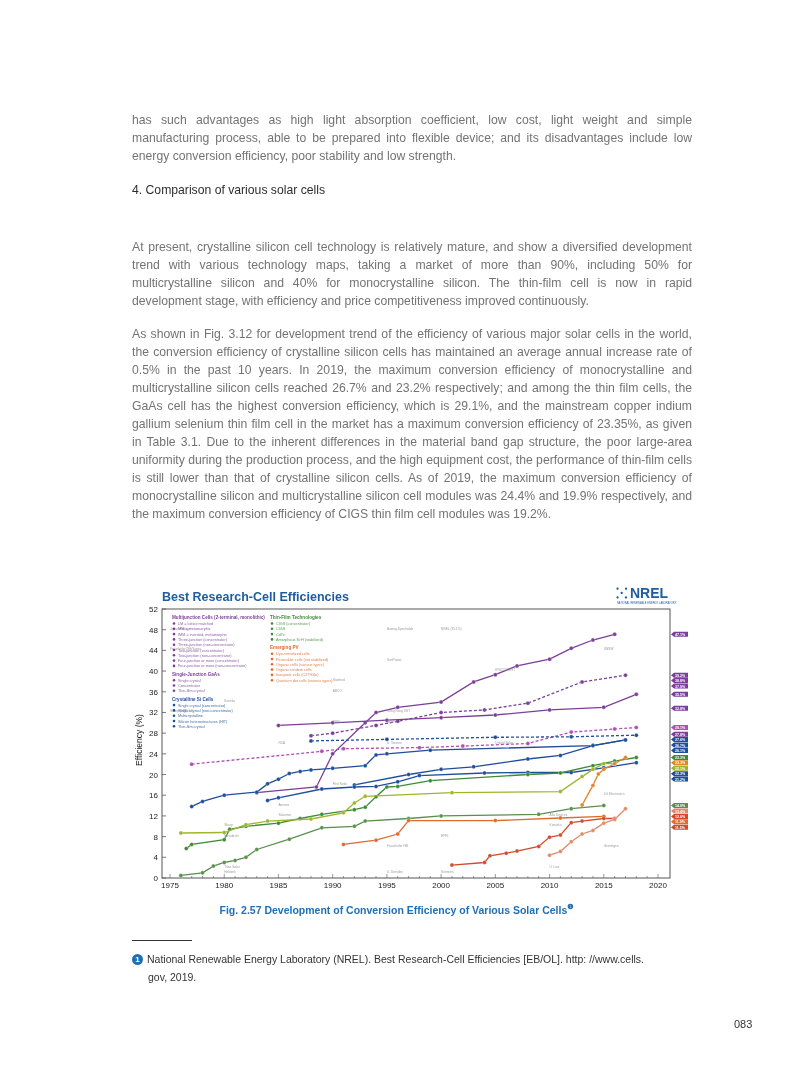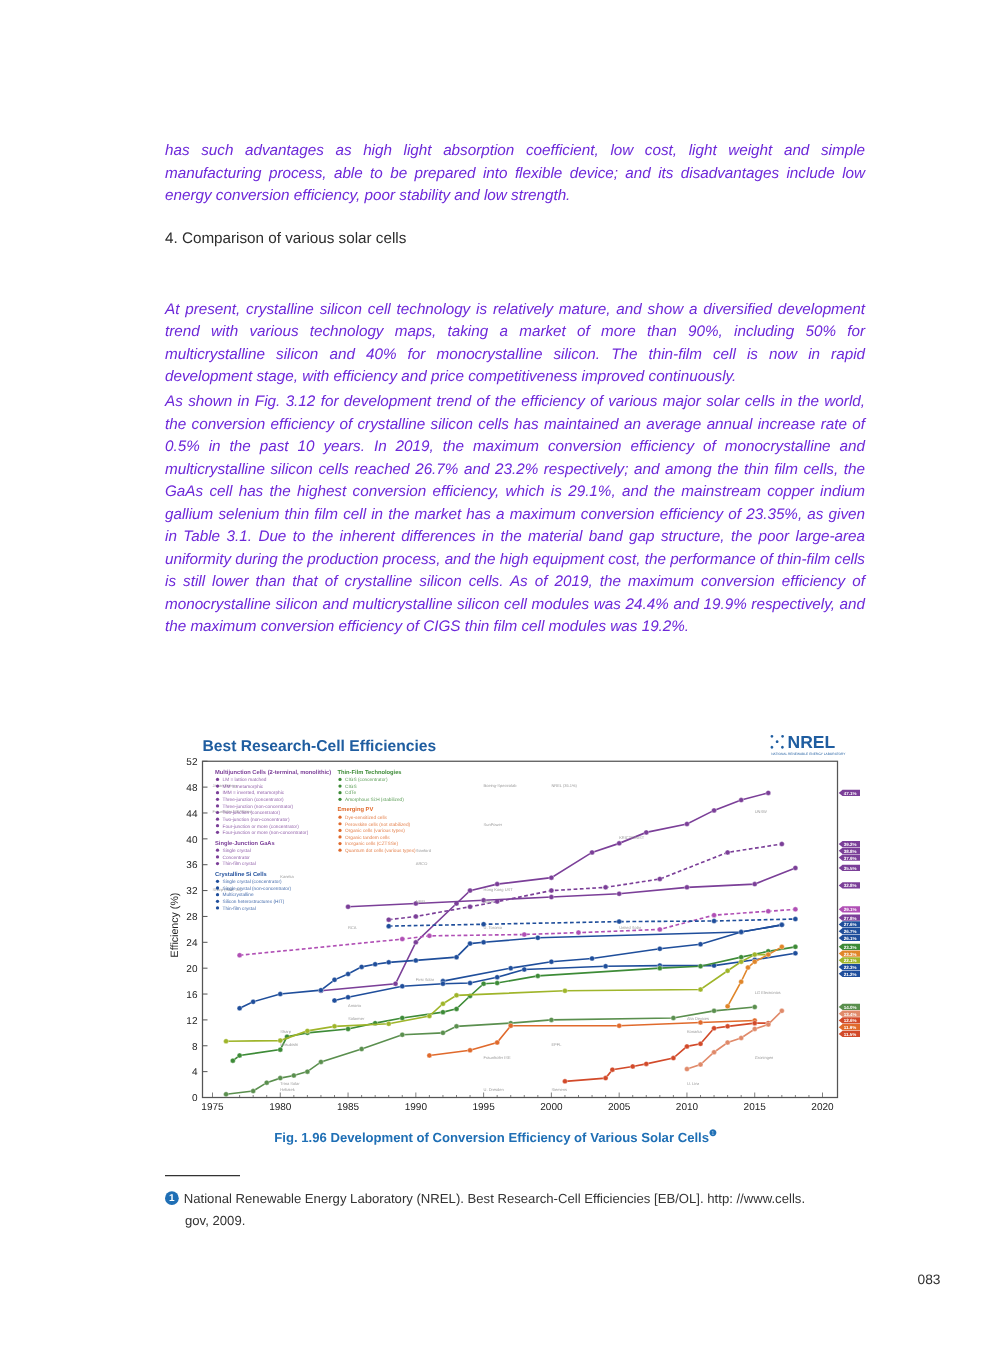--- a/index.html
+++ b/index.html
@@ -1,22 +1,22 @@
 <!DOCTYPE html>
 <html><head>
 <meta charset="utf-8">
 <style>
   html, body { margin:0; padding:0; background:#ffffff; }
   body { width:793px; height:1077px; position:relative; font-family:"Liberation Sans", sans-serif; color:#2b2b2b; overflow:hidden; }
-  .para { position:absolute; left:132px; width:560px; font-size:12.2px; line-height:18px; text-align:justify; color:#6d28d9; margin:0;font-style:italic; }
+  .para { position:absolute; left:132px; width:560px; font-size:12.2px; line-height:18px; text-align:justify; color:#737373; margin:0; }
   .heading { position:absolute; left:132px; font-size:12.2px; color:#2d2d2d; margin:0;text-align:center; }
   #p1 { top:111px; }
   #h4 { top:183px; }
   #p2 { top:218px;margin-top:20px; }
-  #p3 { top:312px; }
+  #p3 { top:325px; }
   .figure { position:absolute; left:130px; top:580px; width:560px; height:320px;text-align:right; }
   .caption { position:absolute; left:0; width:793px; top:903px; text-align:center; font-size:10.5px; font-weight:bold; color:#1f6fb5; }
   .caption sup { font-size:7px; }
   .fn-rule { position:absolute; left:132px; top:940px; width:60px; height:1px; background:#333; }
   .footnote { position:absolute; left:132px; top:950px; width:565px; font-size:10.5px; line-height:18px; color:#333; }
   .fn-mark { display:inline-block; width:11px; height:11px; border-radius:50%; background:#1f6fb5; color:#fff; font-size:8px; font-weight:bold; text-align:center; line-height:11px; margin-right:4px; vertical-align:1px; }
   .fn-cont { padding-left:16px; }
   .pagenum { position:absolute; left:734px; top:1018px; font-size:11px; color:#333; }
   svg text { font-family:"Liberation Sans", sans-serif; }
 </style>
@@ -436,21 +436,21 @@
         <text x="545" y="237.9769230769231" font-size="3.6" fill="#fff" font-weight="bold">12.6%</text>
         <path d="M541,241.7769230769231 l3,-2.5 h14 v5 h-14 z" fill="#e06a2c"></path>
         <text x="545" y="243.3769230769231" font-size="3.6" fill="#fff" font-weight="bold">11.9%</text>
         <path d="M541,247.17692307692312 l3,-2.5 h14 v5 h-14 z" fill="#d24a2a"></path>
         <text x="545" y="248.7769230769231" font-size="3.6" fill="#fff" font-weight="bold">11.5%</text>
       </g>
     <text id="ylabel" transform="translate(12,160) rotate(-90)" font-size="8.5" text-anchor="middle" fill="#222">Efficiency (%)</text>
   </svg>
 </div>
 
-<div class="caption"><span>Fig. 1.96   Development of Conversion Efficiency of Various Solar Cells</span><sup>❶</sup></div>
+<div class="caption"><span>Fig. 2.57   Development of Conversion Efficiency of Various Solar Cells</span><sup>❶</sup></div>
 
 <div class="fn-rule"></div>
 <div class="footnote">
   <span class="fn-mark">1</span><span>National Renewable Energy Laboratory (NREL). Best Research-Cell Efficiencies [EB/OL]. http: //www.cells.</span><br>
-  <span class="fn-cont">gov, 2009.</span>
+  <span class="fn-cont">gov, 2019.</span>
 </div>
 
 <div class="pagenum">083</div>
 
 </body></html>

